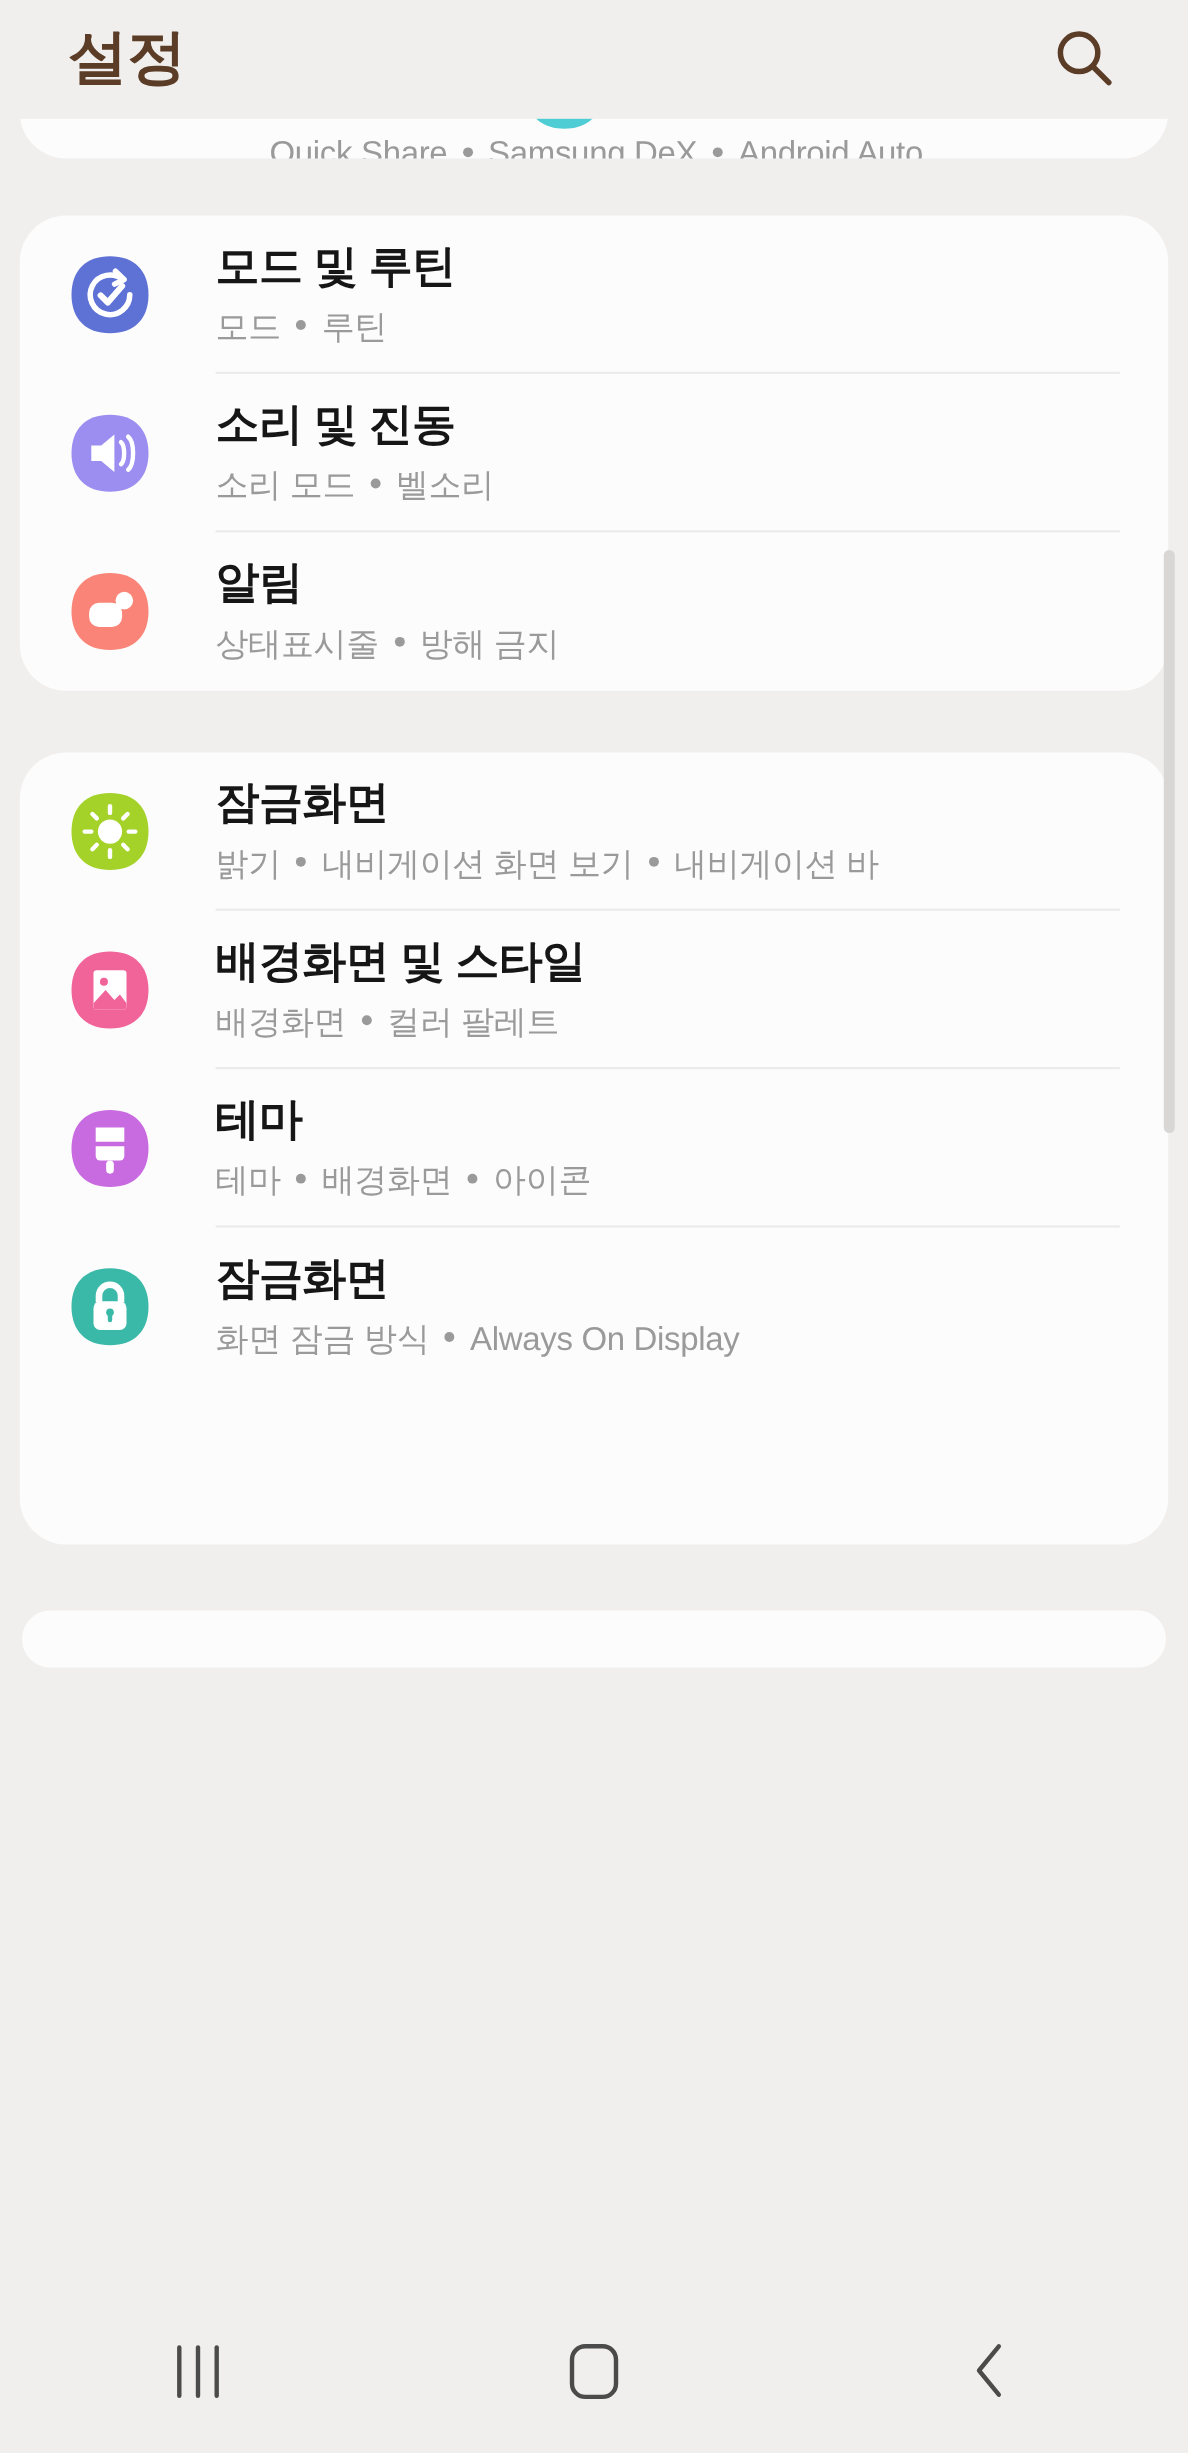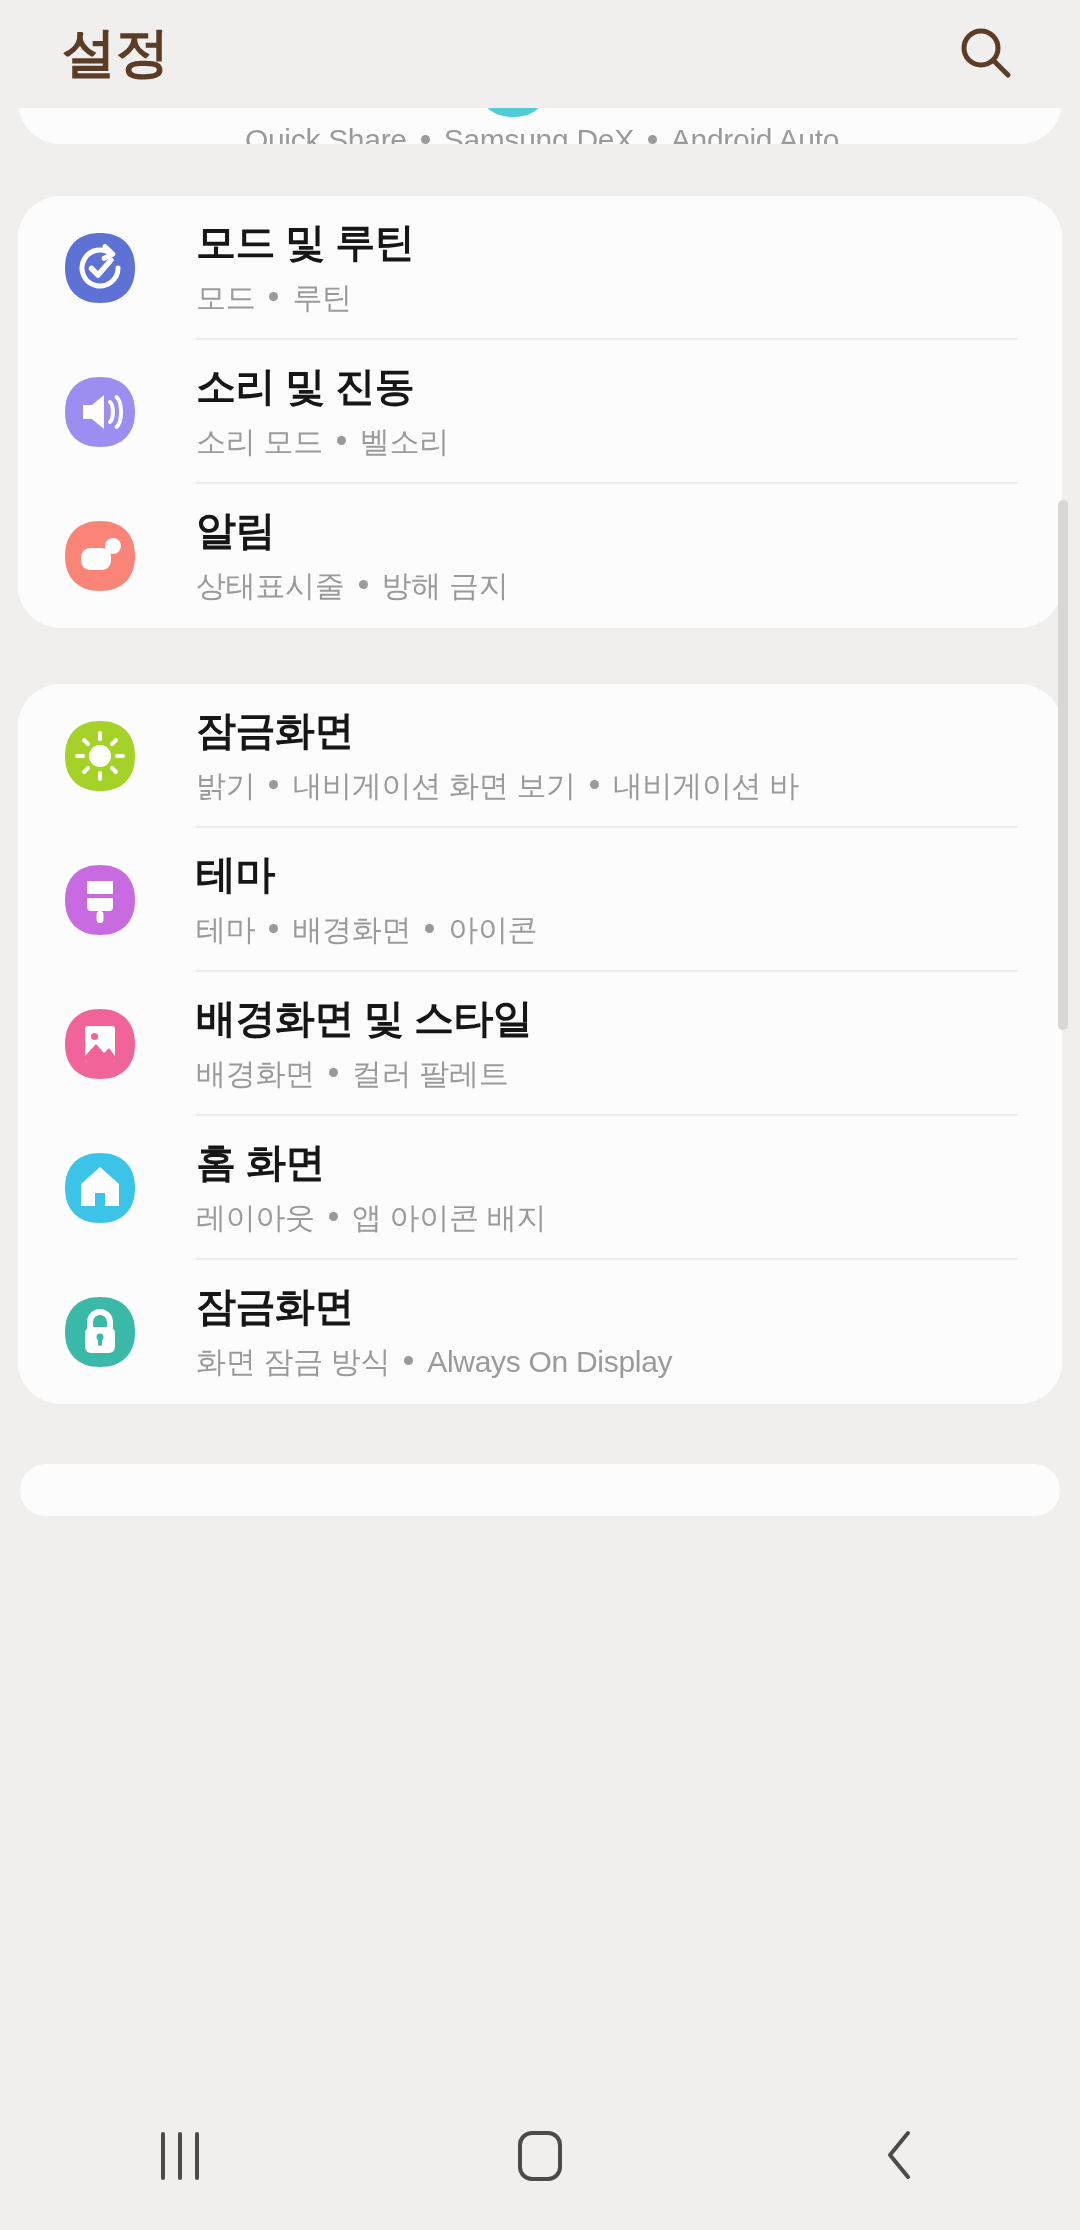--- a/index.html
+++ b/index.html
@@ -321,68 +321,53 @@
         <div class="row-sub">
           <span>밝기</span><span class="dot"></span><span>내비게이션 화면 보기</span><span class="dot"></span><span>내비게이션 바</span>
         </div>
       </div>
       <div class="divider"></div>
     </div>
 
     <div class="row">
       <div class="row-icon">
         <svg class="squircle" viewBox="0 0 76 76" aria-hidden="true">
+          <path d="M38 3C60 3 73 16 73 38C73 60 60 73 38 73C16 73 3 60 3 38C3 16 16 3 38 3Z" fill="#f1649a"></path>
+          <path d="M26 20h24a3 3 0 0 1 3 3v30a3 3 0 0 1-3 3H26a3 3 0 0 1-3-3V23a3 3 0 0 1 3-3z" fill="#ffffff"></path>
+          <circle cx="32.5" cy="30.5" r="3.6" fill="#f1649a"></circle>
+          <path d="M23 50l11-12 8 9 5-5 6 8v3a3 3 0 0 1-3 3H26a3 3 0 0 1-3-3z" fill="#f1649a"></path>
+        </svg>
+      </div>
+      <div class="row-text">
+        <div class="row-title">배경화면 및 스타일</div>
+        <div class="row-sub">
+          <span>배경화면</span><span class="dot"></span><span>컬러 팔레트</span>
+        </div>
+      </div>
+      <div class="divider"></div>
+    </div>
+
+    <div class="row">
+      <div class="row-icon">
+        <svg class="squircle" viewBox="0 0 76 76" aria-hidden="true">
           <path d="M38 3C60 3 73 16 73 38C73 60 60 73 38 73C16 73 3 60 3 38C3 16 16 3 38 3Z" fill="#c96be0"></path>
           <path d="M25 19h26v13H25z" fill="#ffffff"></path>
           <path d="M25 36h26v9a4 4 0 0 1-4 4H29a4 4 0 0 1-4-4z" fill="#ffffff"></path>
           <rect x="34.5" y="49" width="7" height="12" rx="3.5" fill="#ffffff"></rect>
         </svg>
       </div>
       <div class="row-text">
         <div class="row-title">테마</div>
         <div class="row-sub">
           <span>테마</span><span class="dot"></span><span>배경화면</span><span class="dot"></span><span>아이콘</span>
         </div>
       </div>
       <div class="divider"></div>
     </div>
 
-    <div class="row">
-      <div class="row-icon">
-        <svg class="squircle" viewBox="0 0 76 76" aria-hidden="true">
-          <path d="M38 3C60 3 73 16 73 38C73 60 60 73 38 73C16 73 3 60 3 38C3 16 16 3 38 3Z" fill="#f1649a"></path>
-          <path d="M26 20h24a3 3 0 0 1 3 3v30a3 3 0 0 1-3 3H26a3 3 0 0 1-3-3V23a3 3 0 0 1 3-3z" fill="#ffffff"></path>
-          <circle cx="32.5" cy="30.5" r="3.6" fill="#f1649a"></circle>
-          <path d="M23 50l11-12 8 9 5-5 6 8v3a3 3 0 0 1-3 3H26a3 3 0 0 1-3-3z" fill="#f1649a"></path>
-        </svg>
-      </div>
-      <div class="row-text">
-        <div class="row-title">배경화면 및 스타일</div>
-        <div class="row-sub">
-          <span>배경화면</span><span class="dot"></span><span>컬러 팔레트</span>
-        </div>
-      </div>
-      <div class="divider"></div>
-    </div>
-
-    <div class="row">
-      <div class="row-icon">
-        <svg class="squircle" viewBox="0 0 76 76" aria-hidden="true">
-          <path d="M38 3C60 3 73 16 73 38C73 60 60 73 38 73C16 73 3 60 3 38C3 16 16 3 38 3Z" fill="#3bc4e8"></path>
-          <path d="M38 17L57 34v22H43V43h-10v13H19V34z" fill="#ffffff"></path>
-        </svg>
-      </div>
-      <div class="row-text">
-        <div class="row-title">홈 화면</div>
-        <div class="row-sub">
-          <span>레이아웃</span><span class="dot"></span><span>앱 아이콘 배지</span>
-        </div>
-      </div>
-      <div class="divider"></div>
-    </div>
 
     <div class="row">
       <div class="row-icon">
         <svg class="squircle" viewBox="0 0 76 76" aria-hidden="true">
           <path d="M38 3C60 3 73 16 73 38C73 60 60 73 38 73C16 73 3 60 3 38C3 16 16 3 38 3Z" fill="#3ab9a8"></path>
           <path d="M28 34v-6a10 10 0 0 1 20 0v6" fill="none" stroke="#ffffff" stroke-width="6"></path>
           <rect x="23" y="33" width="30" height="26" rx="6" fill="#ffffff"></rect>
           <circle cx="38" cy="43" r="3.5" fill="#3ab9a8"></circle>
           <rect x="36" y="44" width="4" height="8" rx="2" fill="#3ab9a8"></rect>
         </svg>

